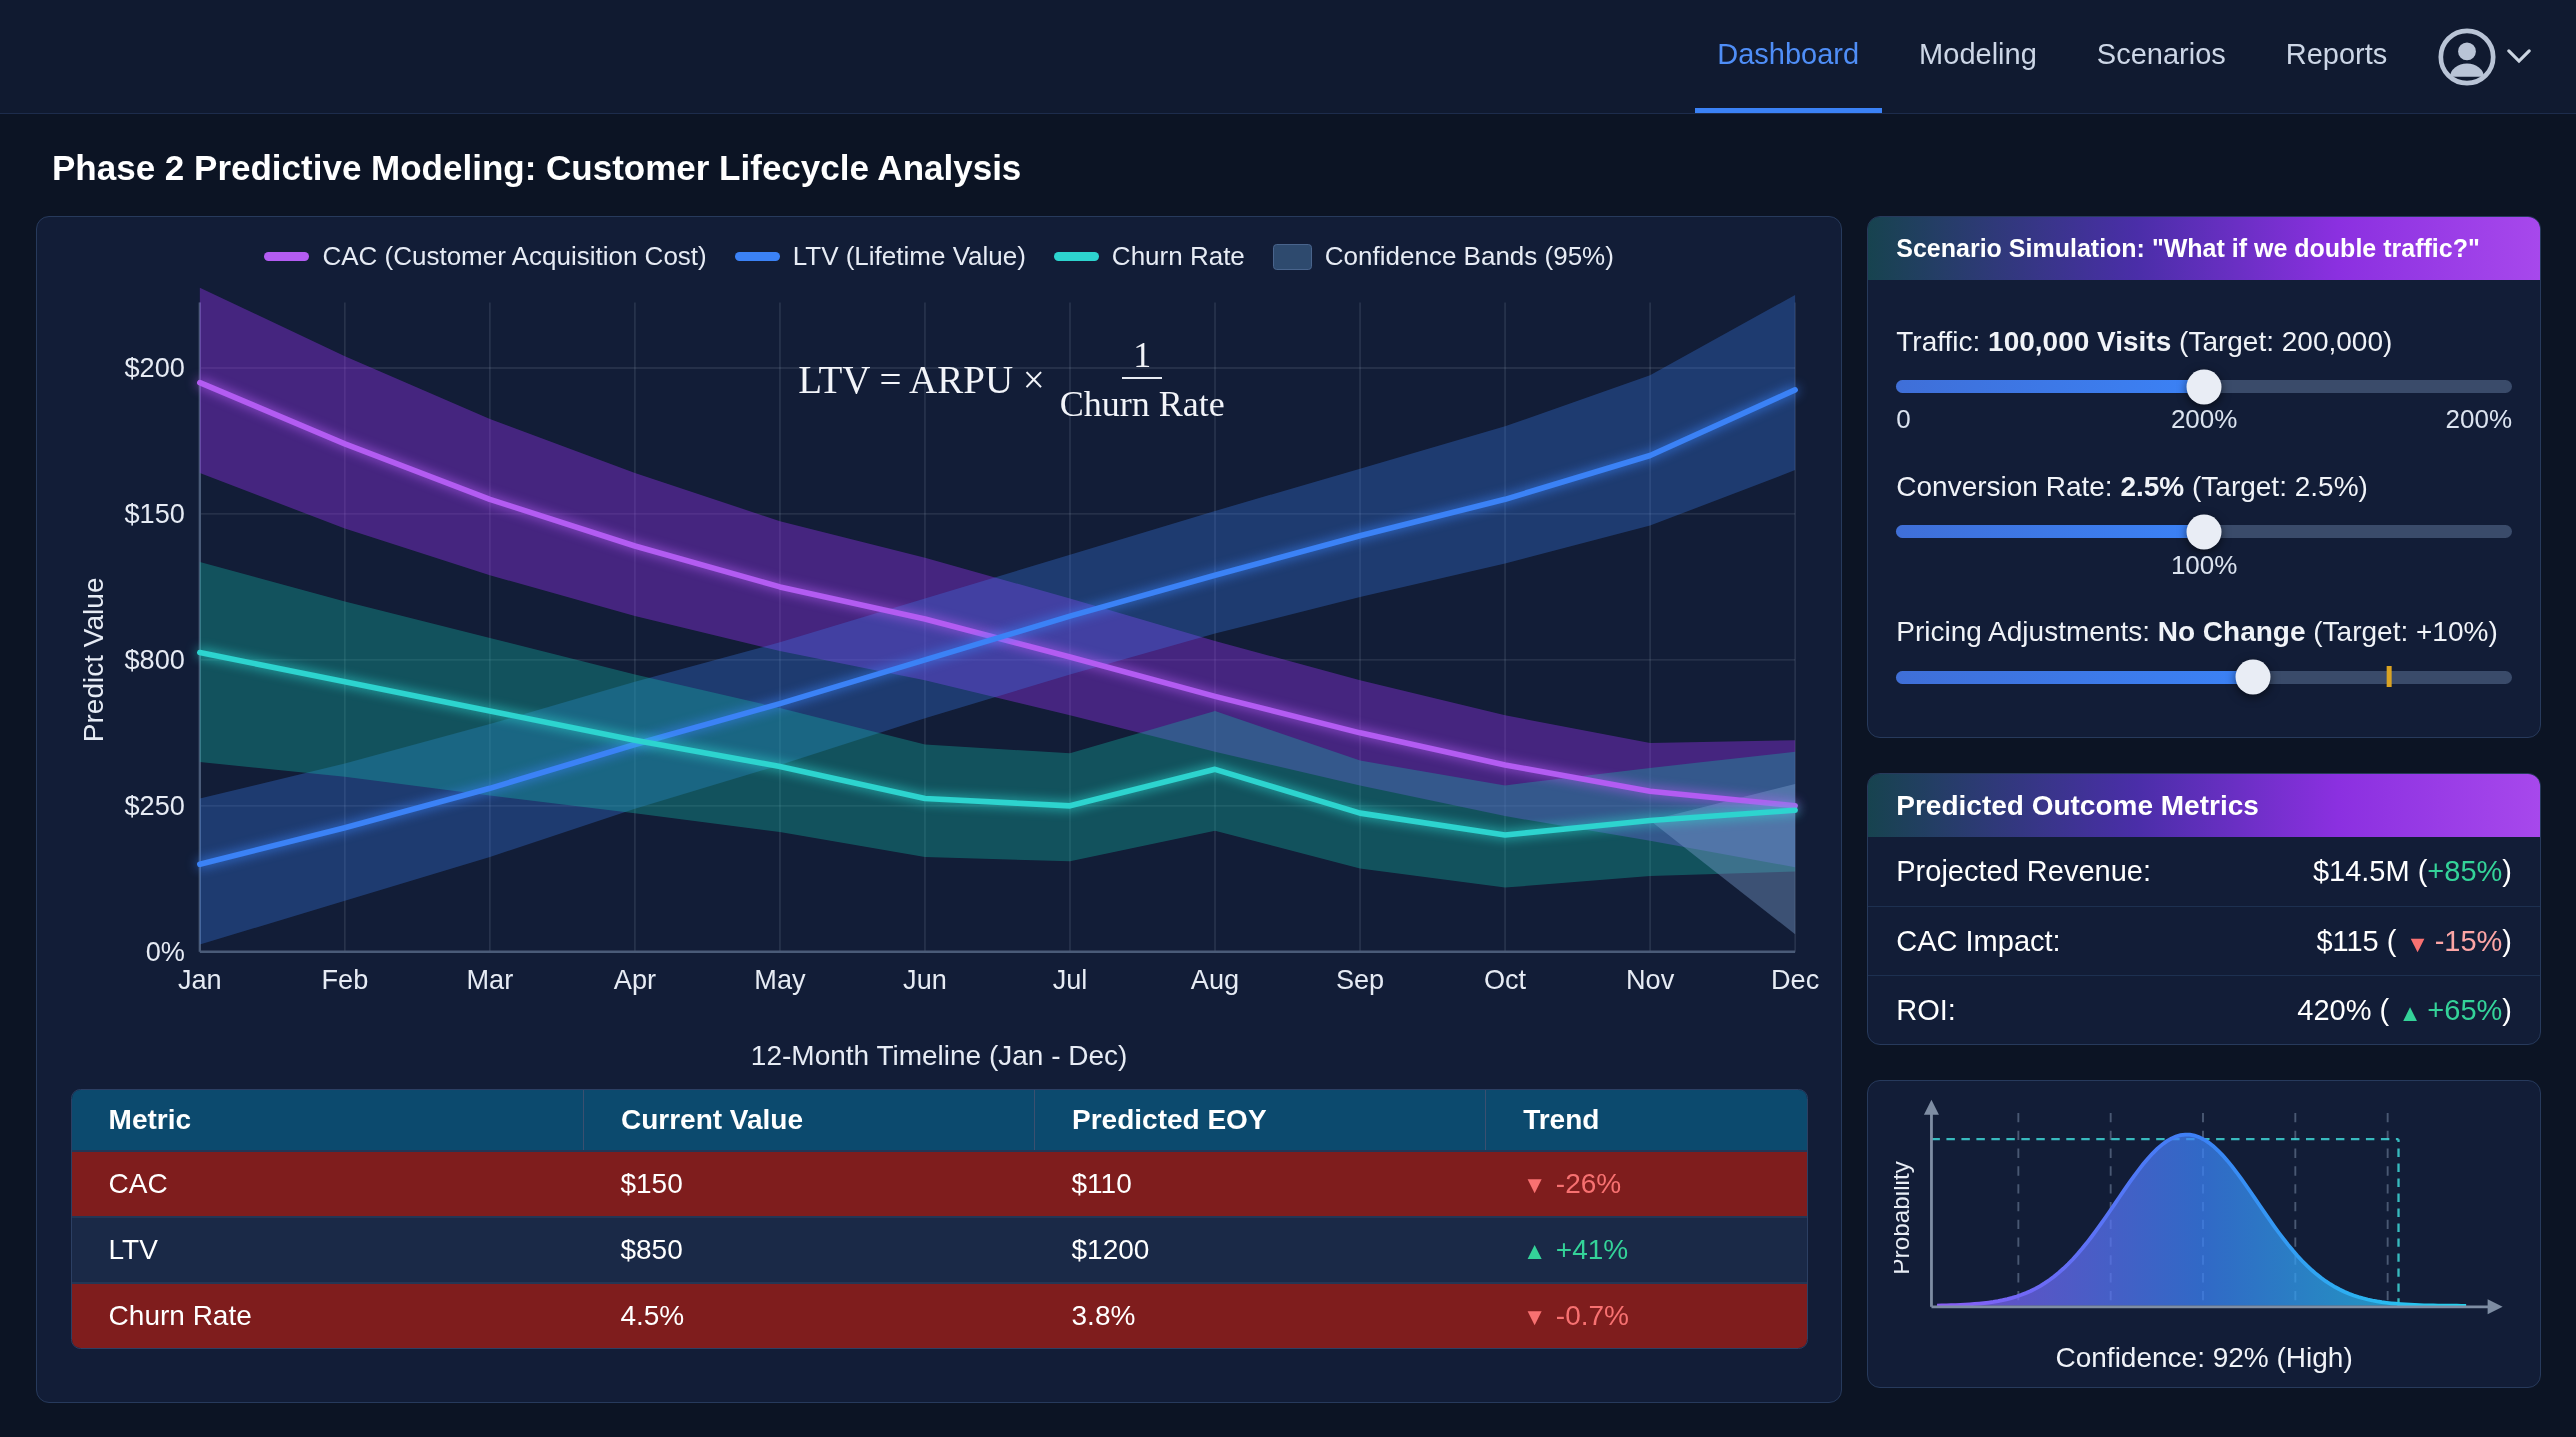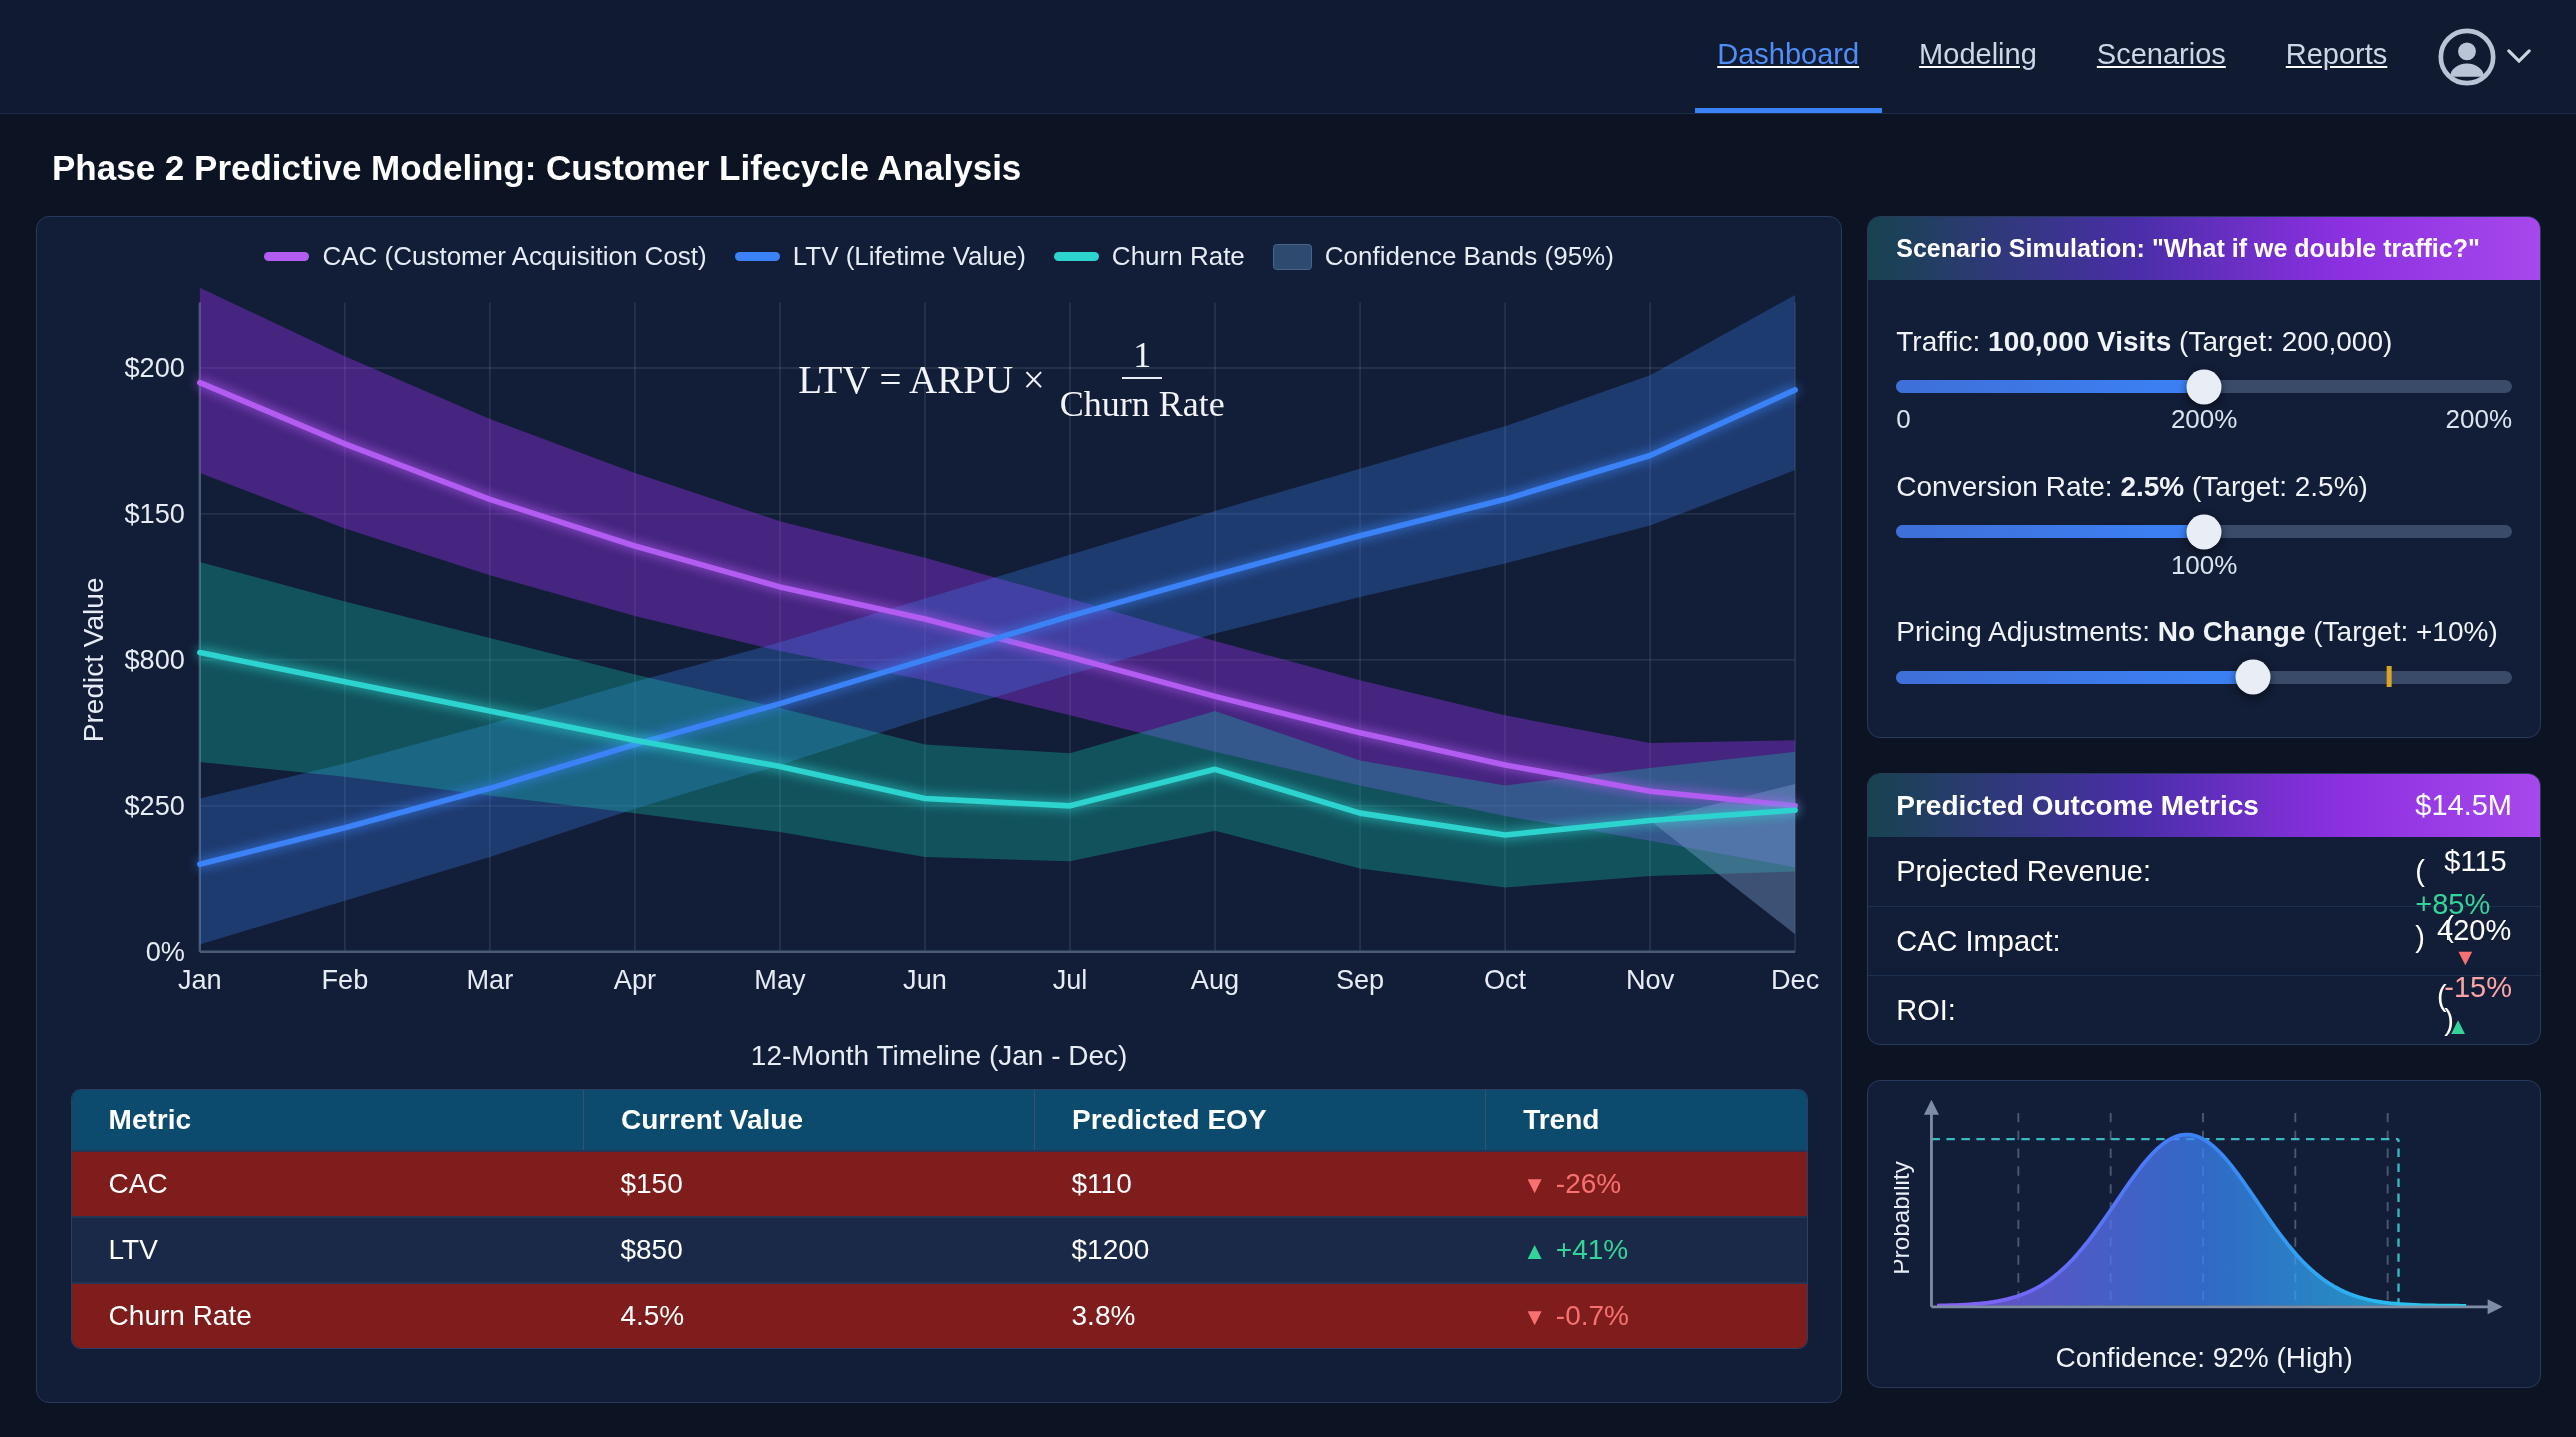--- a/index.html
+++ b/index.html
@@ -7,21 +7,21 @@
     font-family:"Liberation Sans", sans-serif; overflow:hidden; }
 
   
   .hdr { display:flex; align-items:stretch; height:114px; background:#101a30;
     border-bottom:1.9px solid #1d2c4c; padding:0 45px 0 37px; }
   .hdr-left { display:flex; align-items:center; }
   .logo { width:60px; height:60px; border-radius:15px;
     background:linear-gradient(135deg,#4f8df6 0%,#6d5ae8 55%,#a045e8 100%);
     display:flex; align-items:center; justify-content:center; }
   .brand { font-size:39px; font-weight:bold; margin-left:28px; letter-spacing:0.5px; }
-  .nav { margin-left:auto; display:flex; align-items:stretch; gap:15px;text-decoration:underline; }
+  .nav { margin-left:auto; display:flex; align-items:stretch; gap:15px; }
   .nav-item { display:flex; align-items:center; padding:0 22.5px; font-size:29px;
     color:#ccd6e6; border-bottom:5.6px solid transparent; cursor:pointer; }
   .nav-item.active { color:#4f8ef7; border-bottom-color:#3b82f6; }
   .avatar-wrap { display:flex; align-items:center; gap:11.2px; margin-left:28px; cursor:pointer; }
 
   
   .page-title { font-size:35px; font-weight:bold; margin:34px 0 28px 52px; }
   .content { display:flex; align-items:flex-start; gap:25px; padding:0 35px 0 36px;border-radius:13px; }
   .panel { background:#121d37; border:1.9px solid #273a5c; border-radius:13px; }
 
@@ -68,21 +68,21 @@
     background:#e9edf5; transform:translate(-50%,-50%); box-shadow:0 2.8px 9.4px rgba(0,0,0,.55); }
   .marker { position:absolute; top:-4.7px; width:4.7px; height:21.5px; background:#d9a323;
     transform:translateX(-50%); }
   .scale { position:relative; height:32px; margin-top:11.2px; font-size:26px; color:#dbe3ef; }
   .scale .l { position:absolute; left:0; } .scale .r { position:absolute; right:0; }
   .scale .c { position:absolute; transform:translateX(-50%); }
 
   .mrow { display:flex; justify-content:space-between; align-items:center; height:69px;
     padding:0 28px; font-size:29px; border-top:1.9px solid #1d3050; }
   .mrow:first-child { border-top:none; }
-  .mval { display:flex; align-items:flex-start; font-size:29px;flex-direction:column; }
+  .mval { display:flex; align-items:flex-end; font-size:29px; }
   .mval .tri { font-size:23.4px; margin:0 5.6px 0 9.4px; }
 
   .bell-panel { padding:15px 26px 13px; }
   .bell-caption { text-align:center; font-size:28px; margin-top:3.7px; color:#f0f3f8; }
 </style>
 </head>
 <body>
 
 <div class="hdr">
   <div class="nav">

